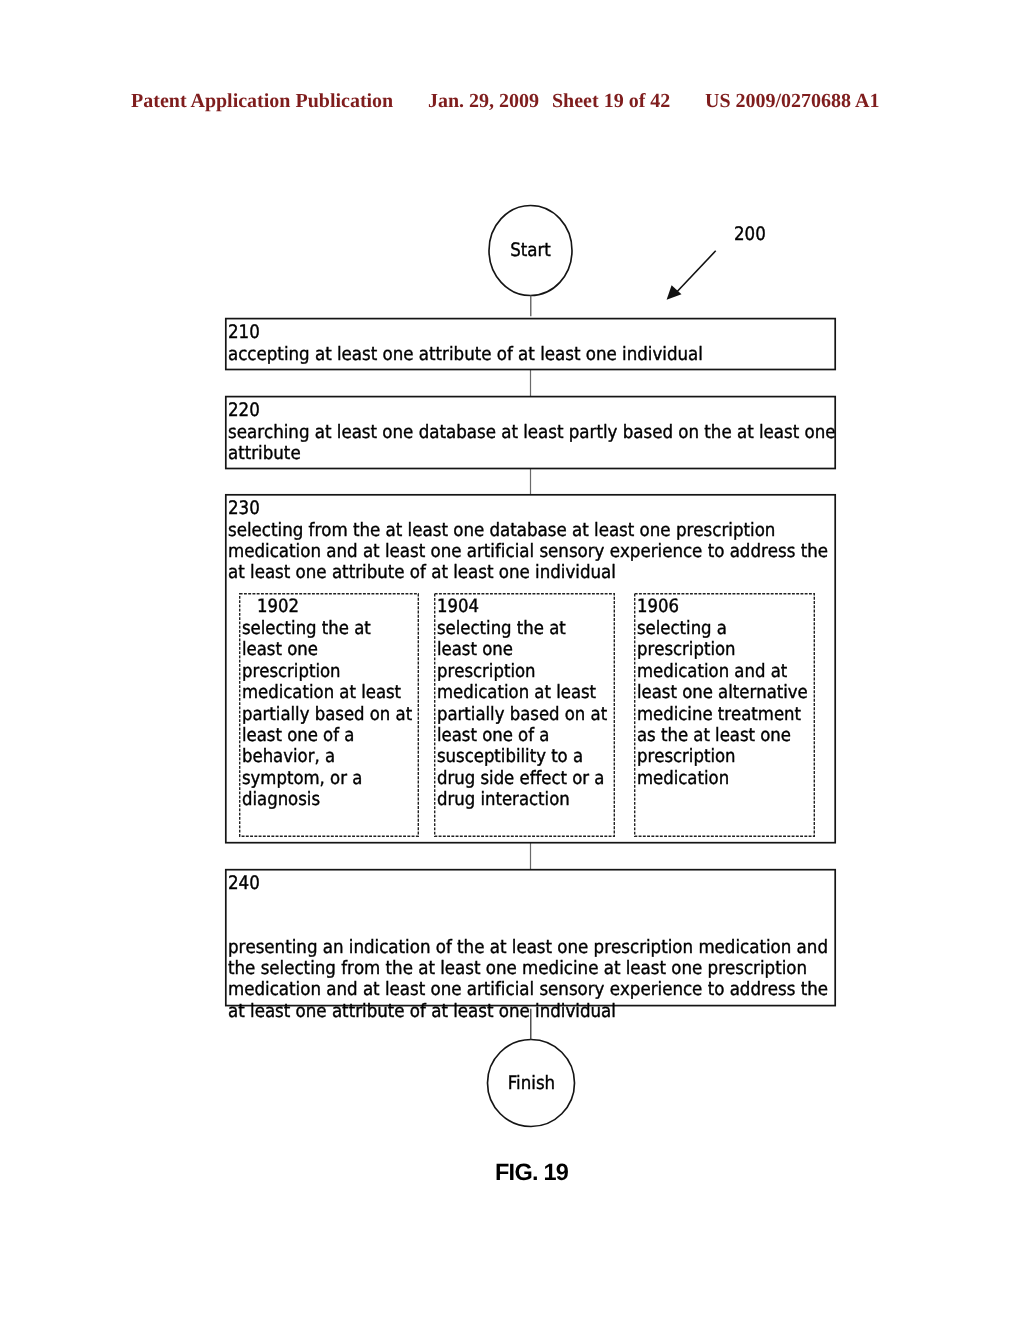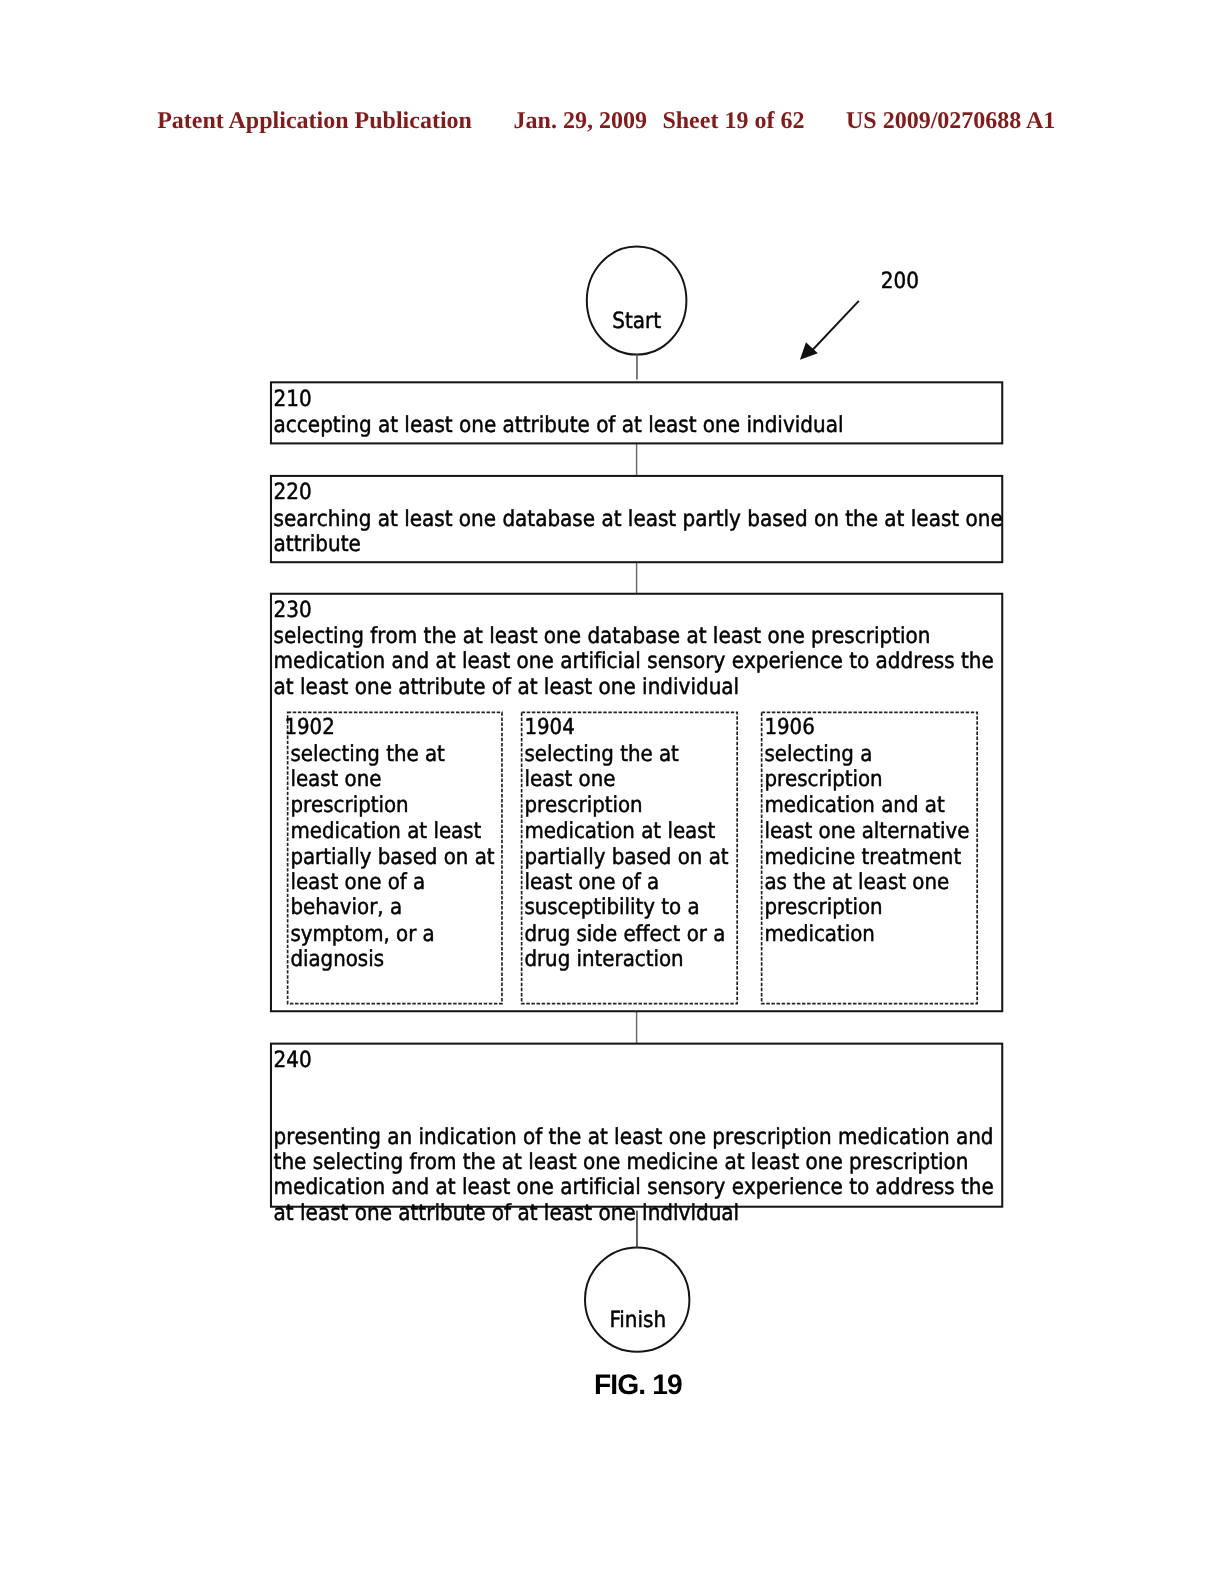--- a/index.html
+++ b/index.html
@@ -17,34 +17,34 @@
 
   
   .chart-svg{position:absolute;left:0;top:0;}
   .boxhit{position:absolute;box-sizing:border-box;background:transparent;}
   .sub{position:absolute;box-sizing:border-box;background:transparent;}
   .lines{position:absolute;font-size:18.52px;will-change:transform;font-variant-ligatures:none;
          font-kerning:none;-webkit-text-stroke:0.38px #000;word-spacing:0;}
   .lines .ln{display:block;white-space:pre;height:21.2px;line-height:21.2px;}
   .lines.small{font-size:18.35px;}
   .lines.small .ln{height:21.4px;line-height:21.4px;}
-  .nodelabel{position:absolute;text-align:center;font-size:18.5px;line-height:21.2px;white-space:pre;will-change:transform;margin-top:17px;-webkit-text-stroke:0.38px #000;}
+  .nodelabel{position:absolute;text-align:center;font-size:18.5px;line-height:21.2px;white-space:pre;will-change:transform;-webkit-text-stroke:0.38px #000;}
   .refnum{position:absolute;font-size:18.5px;line-height:21.2px;white-space:pre;will-change:transform;-webkit-text-stroke:0.38px #000;}
   .figlabel{position:absolute;font-family:"Liberation Sans",sans-serif;font-weight:700;
-            font-size:23.5px;line-height:26px;white-space:pre;letter-spacing:-0.75px;will-change:transform;}
+            font-size:23.5px;line-height:26px;white-space:pre;letter-spacing:-0.75px;will-change:transform;margin-top:18px;}
 </style>
 </head>
 <body>
 
 <div class="page">
 
   <div class="hdr">
     <span style="left:131px">Patent Application Publication</span>
     <span style="left:428px">Jan. 29, 2009</span>
-    <span style="left:552px">Sheet 19 of 62</span>
+    <span style="left:552px">Sheet 19 of 42</span>
     <span style="left:705px">US 2009/0270688 A1</span>
   </div>
 
   <svg class="chart-svg" width="1024" height="1320" viewBox="0 0 1024 1320">
     <ellipse cx="530.5" cy="250.5" rx="41.5" ry="45" fill="none" stroke="#151515" stroke-width="1.65"></ellipse>
     <circle cx="531" cy="1083" r="43.5" fill="none" stroke="#151515" stroke-width="1.65"></circle>
 
     <line x1="530.8" y1="295.3" x2="530.8" y2="316.2" stroke="#4a4a4a" stroke-width="1.2"></line>
     <line x1="530.5" y1="369.5" x2="530.5" y2="396.5" stroke="#6a6a6a" stroke-width="1.2"></line>
     <line x1="530.5" y1="468.5" x2="530.5" y2="494.5" stroke="#6a6a6a" stroke-width="1.2"></line>
@@ -89,21 +89,21 @@
   <div class="lines" style="left:228px;top:498px;">
       <span class="ln">230</span>
     </div>
   <div class="lines" style="left:228px;top:519.5px;">
       <span class="ln">selecting from the at least one database at least one prescription</span>
       <span class="ln">medication and at least one artificial sensory experience to address the</span>
       <span class="ln">at least one attribute of at least one individual</span>
     </div>
 
   <div class="sub" style="left:239px;top:593px;width:179px;height:243px;"></div>
-  <div class="lines small" style="left:237px;top:596px;">
+  <div class="lines small" style="left:257px;top:596px;">
       <span class="ln">1902</span>
     </div>
   <div class="lines small" style="left:241.6px;top:617.5px;">
       <span class="ln">selecting the at</span>
       <span class="ln">least one</span>
       <span class="ln">prescription</span>
       <span class="ln">medication at least</span>
       <span class="ln">partially based on at</span>
       <span class="ln">least one of a</span>
       <span class="ln">behavior, a</span>

